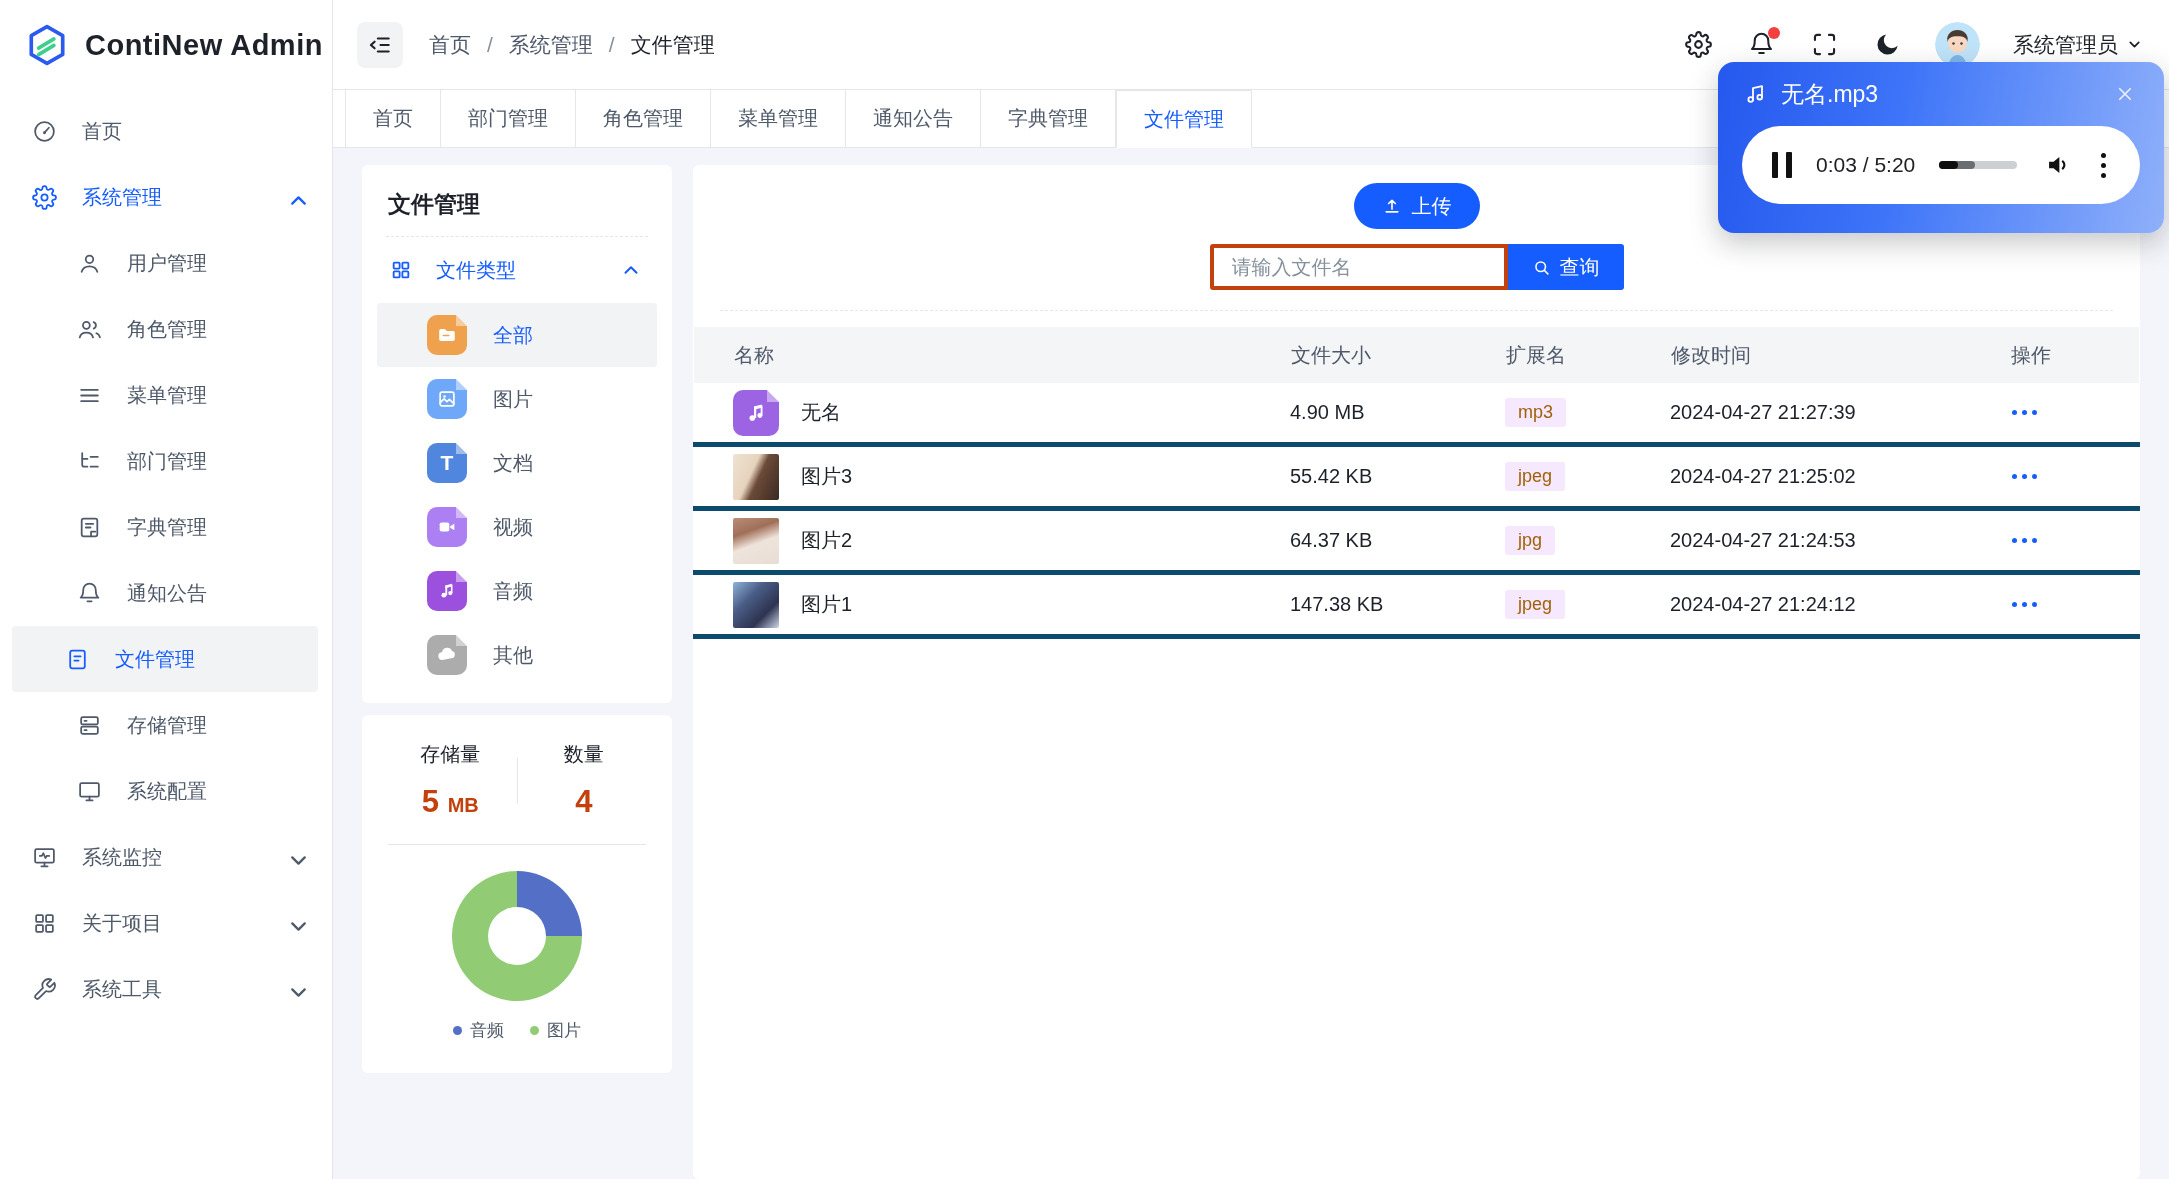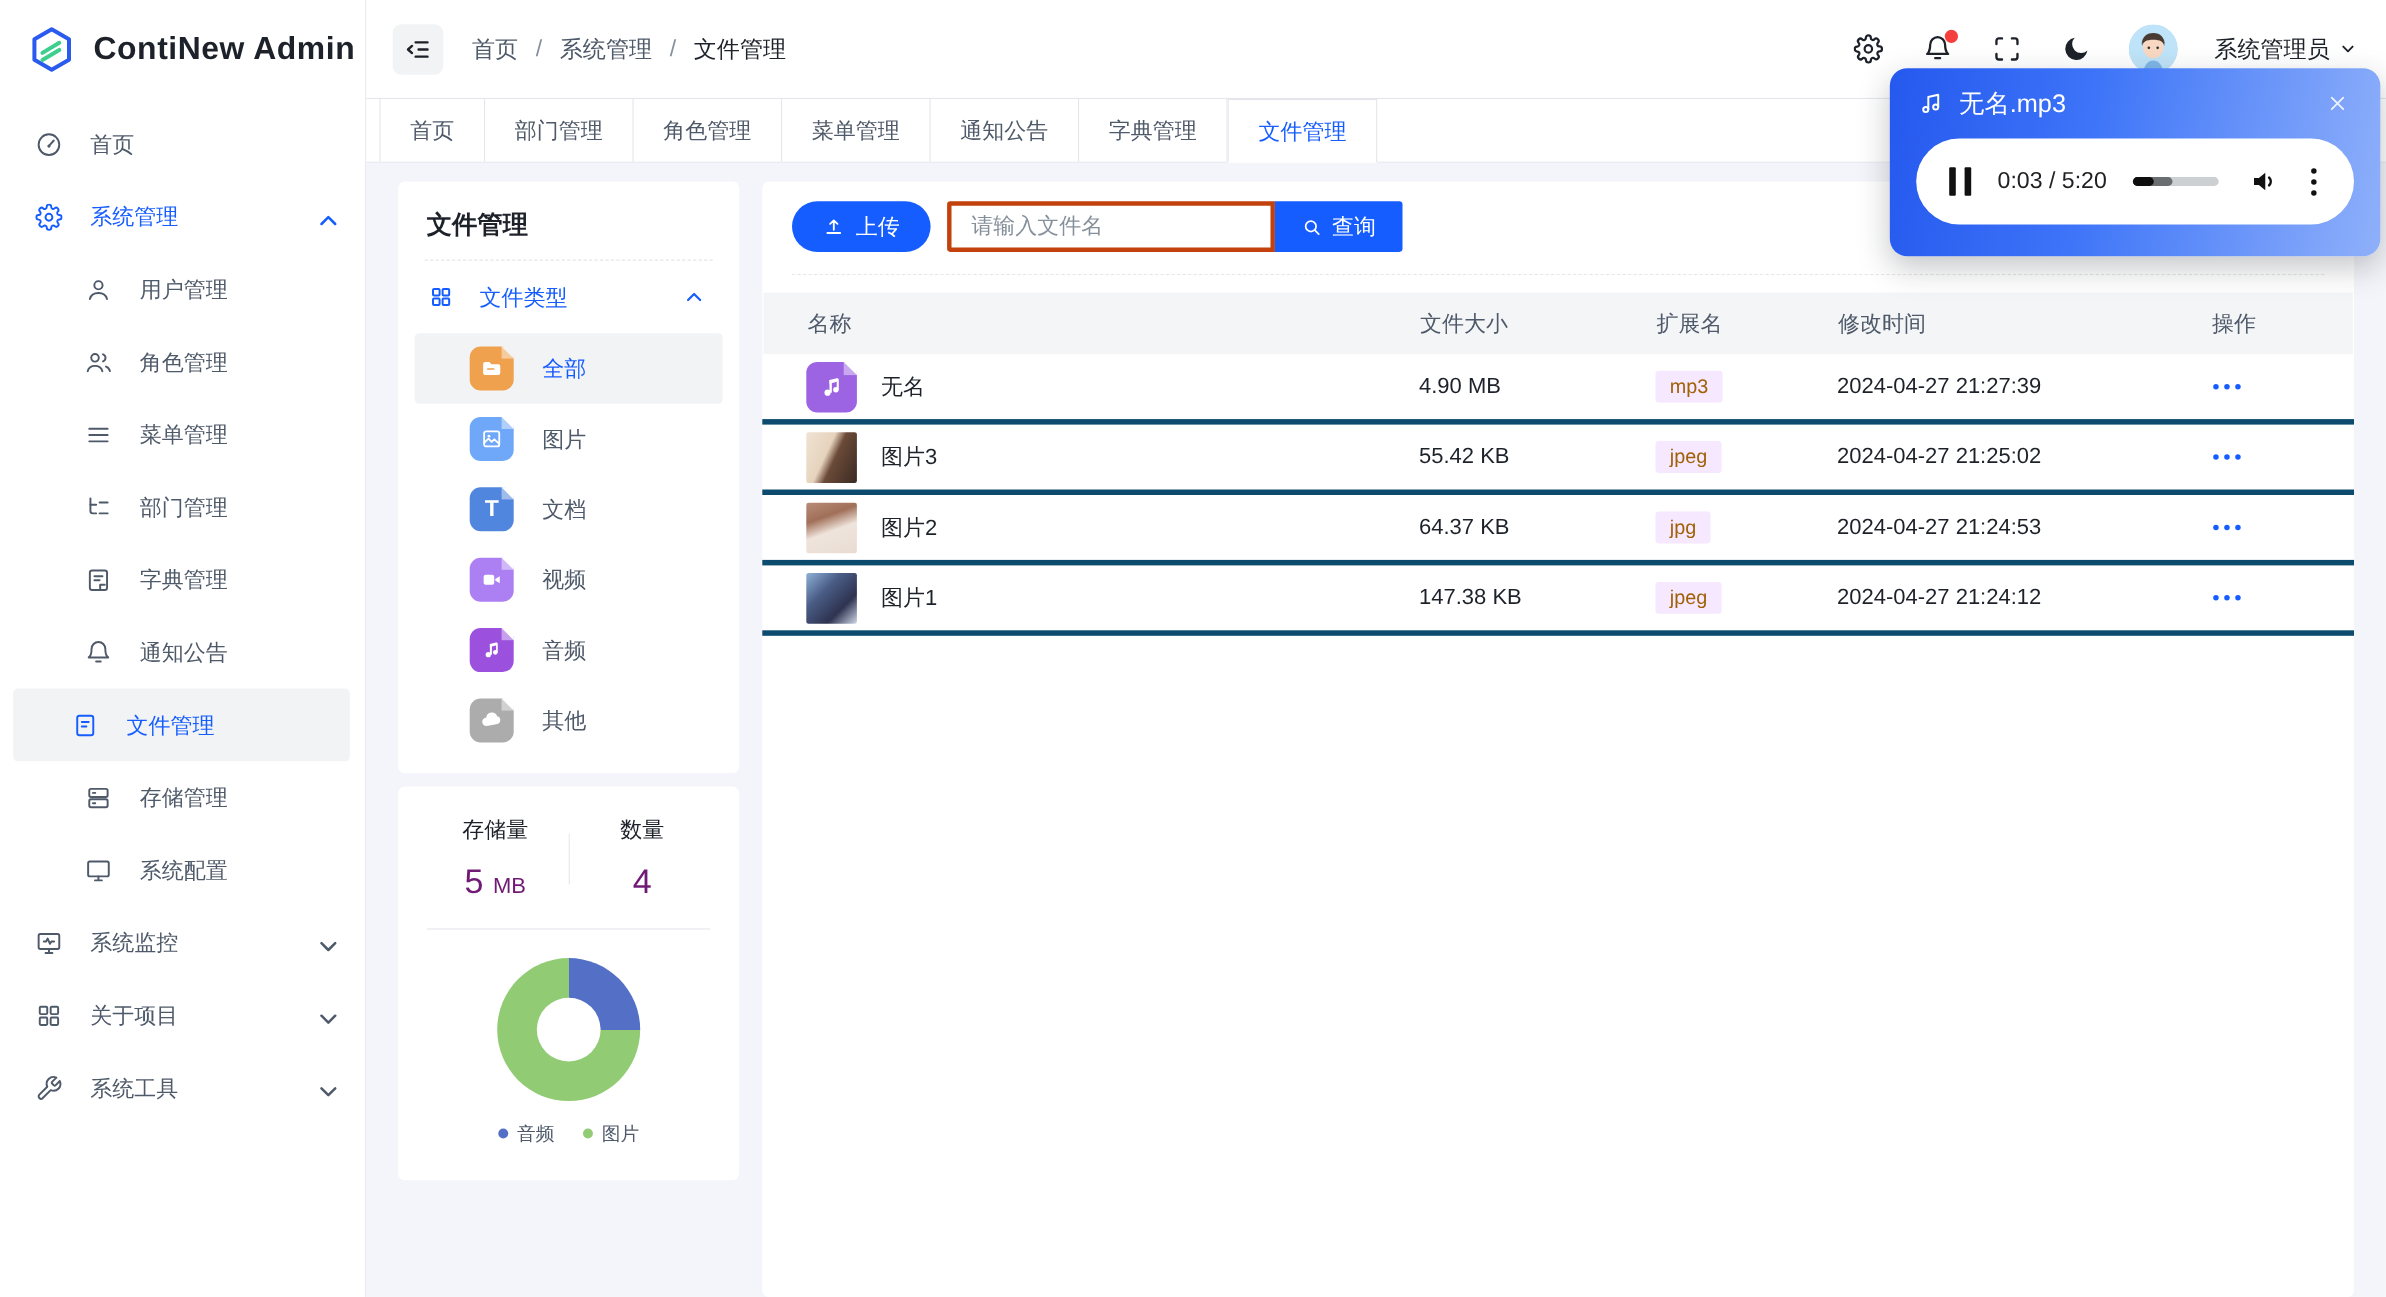--- a/index.html
+++ b/index.html
@@ -58,34 +58,34 @@
   .ficon { position:relative; width:40px; height:40px; border-radius:10px; display:flex; align-items:center; justify-content:center; flex:none; }
   .ficon::after { content:""; position:absolute; top:0; right:0; width:0; height:0;
     border-top:11px solid var(--cardbg); border-left:11px solid rgba(255,255,255,.45); }
   .ficon svg { width:22px; height:22px; }
   .ficon .tglyph { color:#fff; font-size:21px; font-weight:bold; }
 
   .stats-card { height:358px; padding:26px 22px; }
   .stats-row { display:flex; align-items:center; }
   .stat { flex:1; text-align:center; }
   .stat .slabel { font-size:20px; color:#1d2129; font-weight:500; }
-  .stat .snum { margin-top:16px; font-size:31px; color:#701a75; font-weight:400; }
+  .stat .snum { margin-top:16px; font-size:31px; color:#c2410c; font-weight:700; }
   .stat .snum .unit { font-size:20px; }
   .stat-div { width:1px; height:46px; background:#e5e6eb; }
   .stats-hr { border-top:1px solid #e5e6eb; margin:24px 4px 26px 4px; }
   .donut-wrap { display:flex; flex-direction:column; align-items:center; }
   .donut { width:130px; height:130px; border-radius:50%; position:relative; }
   .donut .hole { position:absolute; left:50%; top:50%; width:58px; height:58px; margin:-29px 0 0 -29px; border-radius:50%; background:#fff; }
   .legend { display:flex; gap:26px; margin-top:18px; font-size:17px; color:#4e5969; align-items:center; }
   .legend .litem { display:flex; align-items:center; gap:8px; cursor:pointer; }
   .legend .dot { width:9px; height:9px; border-radius:50%; }
 
   
   .table-card { flex:1; padding:18px 0 0 0; display:flex; flex-direction:column; min-width:0; }
-  .toolbar { display:flex; align-items:center; padding:0 27px; gap:15px; }
+  .toolbar { display:flex; align-items:center; padding:0 27px; gap:15px;flex-direction:column; }
   .btn-upload { height:46px; padding:0 28px; border:none; border-radius:23px; background:#165dff; color:#fff; font-size:20px; display:flex; align-items:center; gap:10px; cursor:pointer; font-family:inherit; }
   .btn-upload svg { width:20px; height:20px; }
   .search-group { display:flex; align-items:center; }
   .search-input { width:298px; height:46px; border:4px solid #c2410c; border-radius:3px 0 0 3px; padding:0 18px; font-size:20px; color:#1d2129; outline:none; font-family:inherit; }
   .search-input::placeholder { color:#86909c; }
   .btn-query { height:46px; padding:0 24px; border:none; border-radius:0 3px 3px 0; background:#165dff; color:#fff; font-size:20px; display:flex; align-items:center; gap:9px; cursor:pointer; font-family:inherit; }
   .btn-query svg { width:19px; height:19px; }
   .toolbar-div { border-top:1px dashed #e5e6eb; margin:20px 27px 16px 27px; }
 
   .t-head,.t-row { display:grid; grid-template-columns:557px 215px 165px 340px 1fr; align-items:center; padding:0 40px; }

